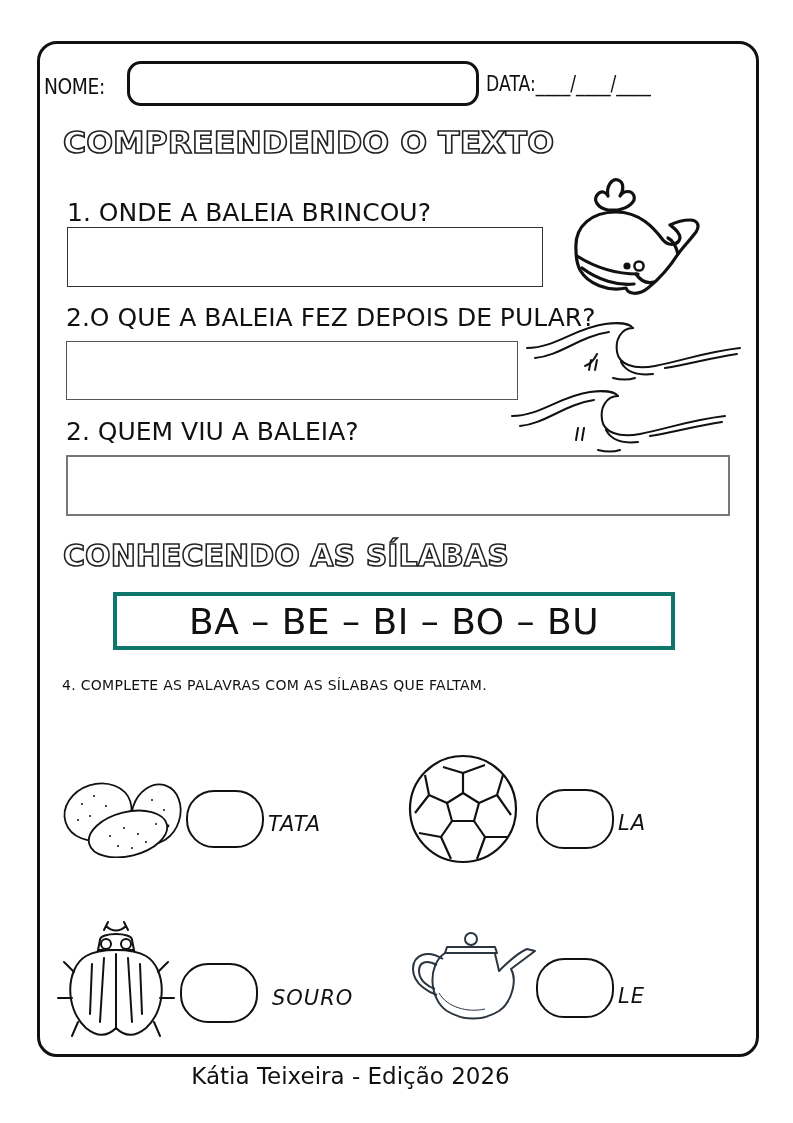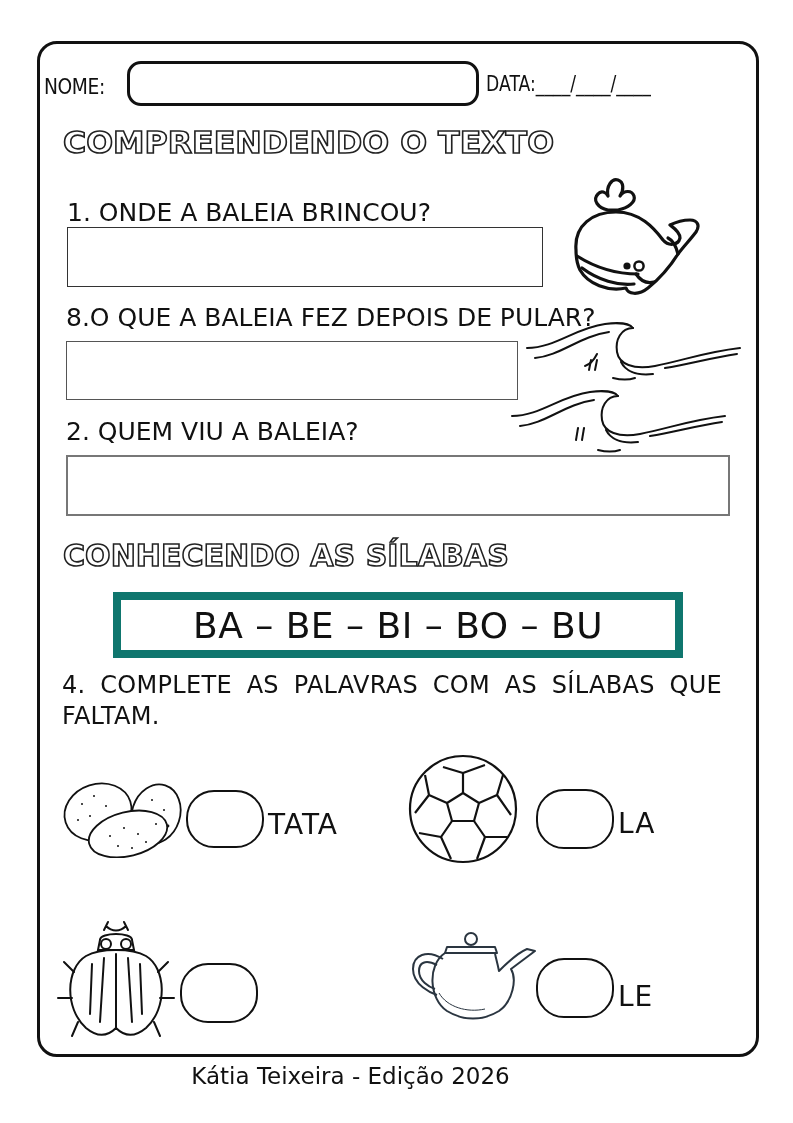--- a/index.html
+++ b/index.html
@@ -13,43 +13,43 @@
     .title1 { left: 63px; top: 124px; transform: scaleX(1.02); transform-origin: left; }
     .title2 { left: 63px; top: 537px; transform: scaleX(0.97); transform-origin: left; }
     .question { font-family: "DejaVu Sans", sans-serif; font-size: 25px; white-space: nowrap; }
     .q1 { left: 67px; top: 198px; }
     .q2 { left: 66px; top: 303px; }
     .q3 { left: 66px; top: 417px; }
     .answer-box { border: 1px solid #333; background: #fff; }
     .a1 { left: 67px; top: 227px; width: 474px; height: 58px; }
     .a2 { left: 66px; top: 341px; width: 450px; height: 57px; border-color: #555; }
     .a3 { left: 66px; top: 455px; width: 660px; height: 57px; border: 2px solid #777; }
-    .syllable-box { left: 113px; top: 592px; width: 554px; height: 50px; border: 8px solid #0f766e; display: flex; align-items: center; justify-content: center; font-family: "DejaVu Sans", sans-serif; font-size: 36px; letter-spacing: 0.5px; }
-    .instr { left: 62px; top: 670px; width: 660px; font-family: "DejaVu Sans", sans-serif; font-size: 24px; line-height: 31px; text-align: justify; text-align-last: left; letter-spacing: 0.3px; }
+    .syllable-box { left: 113px; top: 592px; width: 554px; height: 50px; border: 4px solid #0f766e; display: flex; align-items: center; justify-content: center; font-family: "DejaVu Sans", sans-serif; font-size: 36px; letter-spacing: 0.5px; }
+    .instr { left: 62px; top: 670px; width: 660px; font-family: "DejaVu Sans", sans-serif; font-size: 14px; line-height: 31px; text-align: justify; text-align-last: left; letter-spacing: 0.3px; }
     .word-row { display: flex; align-items: center; }
     .blank { width: 74px; height: 54px; border: 2.5px solid #111; border-radius: 28px; background: #fff; }
-    .word { font-family: "DejaVu Sans", sans-serif; font-size: 28px; letter-spacing: 1px; }
+    .word { font-family: "DejaVu Sans", sans-serif; font-size: 21px; letter-spacing: 1px; font-style: italic; }
     .footer { left: 0; top: 1063px; width: 701px; text-align: center; font-family: "DejaVu Sans", sans-serif; font-size: 23px; }
     svg { display: block; }
   </style>
 </head>
 <body>
 
 <div class="frame"></div>
 
 <div class="abs label-nome">NOME:</div>
 <div class="abs name-box"></div>
 <div class="abs label-data">DATA:____/____/____</div>
 
 <div class="abs outline-title title1">COMPREENDENDO O TEXTO</div>
 
 <div class="abs question q1">1. ONDE A BALEIA BRINCOU?</div>
 <div class="abs answer-box a1"></div>
 
-<div class="abs question q2">8.O QUE A BALEIA FEZ DEPOIS DE PULAR?</div>
+<div class="abs question q2">2.O QUE A BALEIA FEZ DEPOIS DE PULAR?</div>
 <div class="abs answer-box a2"></div>
 
 <div class="abs question q3">2. QUEM VIU A BALEIA?</div>
 <div class="abs answer-box a3"></div>
 
 <div class="abs" style="left:568px; top:170px;">
   <svg width="135" height="130" viewBox="0 0 135 130" fill="none" stroke="#111" stroke-width="3.2" stroke-linecap="round" stroke-linejoin="round">
 
     <path d="M40 40 C30 38 24 30 30 24 C33 20 38 22 40 26 C38 16 44 8 50 10 C56 12 56 20 52 26 C56 20 64 20 66 26 C68 32 60 38 50 40 Z"></path>
 
@@ -148,20 +148,21 @@
     <path d="M44 22 C44 14 76 14 76 22 L78 32 L42 32 Z" fill="#fff"></path>
     <circle cx="50" cy="26" r="5"></circle>
       <circle cx="70" cy="26" r="5"></circle>
     <path d="M30 38 C10 50 8 90 30 110 C42 120 52 118 60 110 C68 118 78 120 90 110 C112 90 110 50 90 38 C76 30 44 30 30 38 Z" fill="#fff"></path>
     <path d="M60 36 L60 110 M48 40 L44 104 M36 46 L34 96 M72 40 L76 104 M84 46 L86 96"></path>
     <path d="M18 54 L8 44 M16 80 L2 80 M22 104 L16 118 M102 54 L112 44 M104 80 L118 80 M98 104 L104 118"></path>
   </svg>
 </div>
 <div class="abs word-row" style="left:180px; top:963px;">
   <div class="blank" style="height:56px;"></div>
+  <span class="word" style="margin-left:14px; margin-top:10px;">SOURO</span>
 </div>
 
 <div class="abs" style="left:407px; top:929px;">
   <svg width="135" height="92" viewBox="0 0 135 92" fill="#fff" stroke="#2a3540" stroke-width="2" stroke-linejoin="round">
     <circle cx="64" cy="10" r="6"></circle>
     <path d="M40 18 L88 18 L90 24 L38 24 Z"></path>
     <path d="M38 24 C20 36 22 70 40 82 C56 92 76 92 92 82 C106 72 110 50 104 40 L128 22 L120 20 C110 24 100 34 92 42 C90 32 88 26 88 24 Z"></path>
     <path d="M36 30 C20 20 6 26 6 40 C6 56 24 64 30 66" fill="none"></path>
     <path d="M30 36 C18 30 12 34 12 42 C12 52 22 58 28 60" fill="none"></path>
     <path d="M32 64 C40 78 60 84 78 80" fill="none" stroke-width="1"></path>

